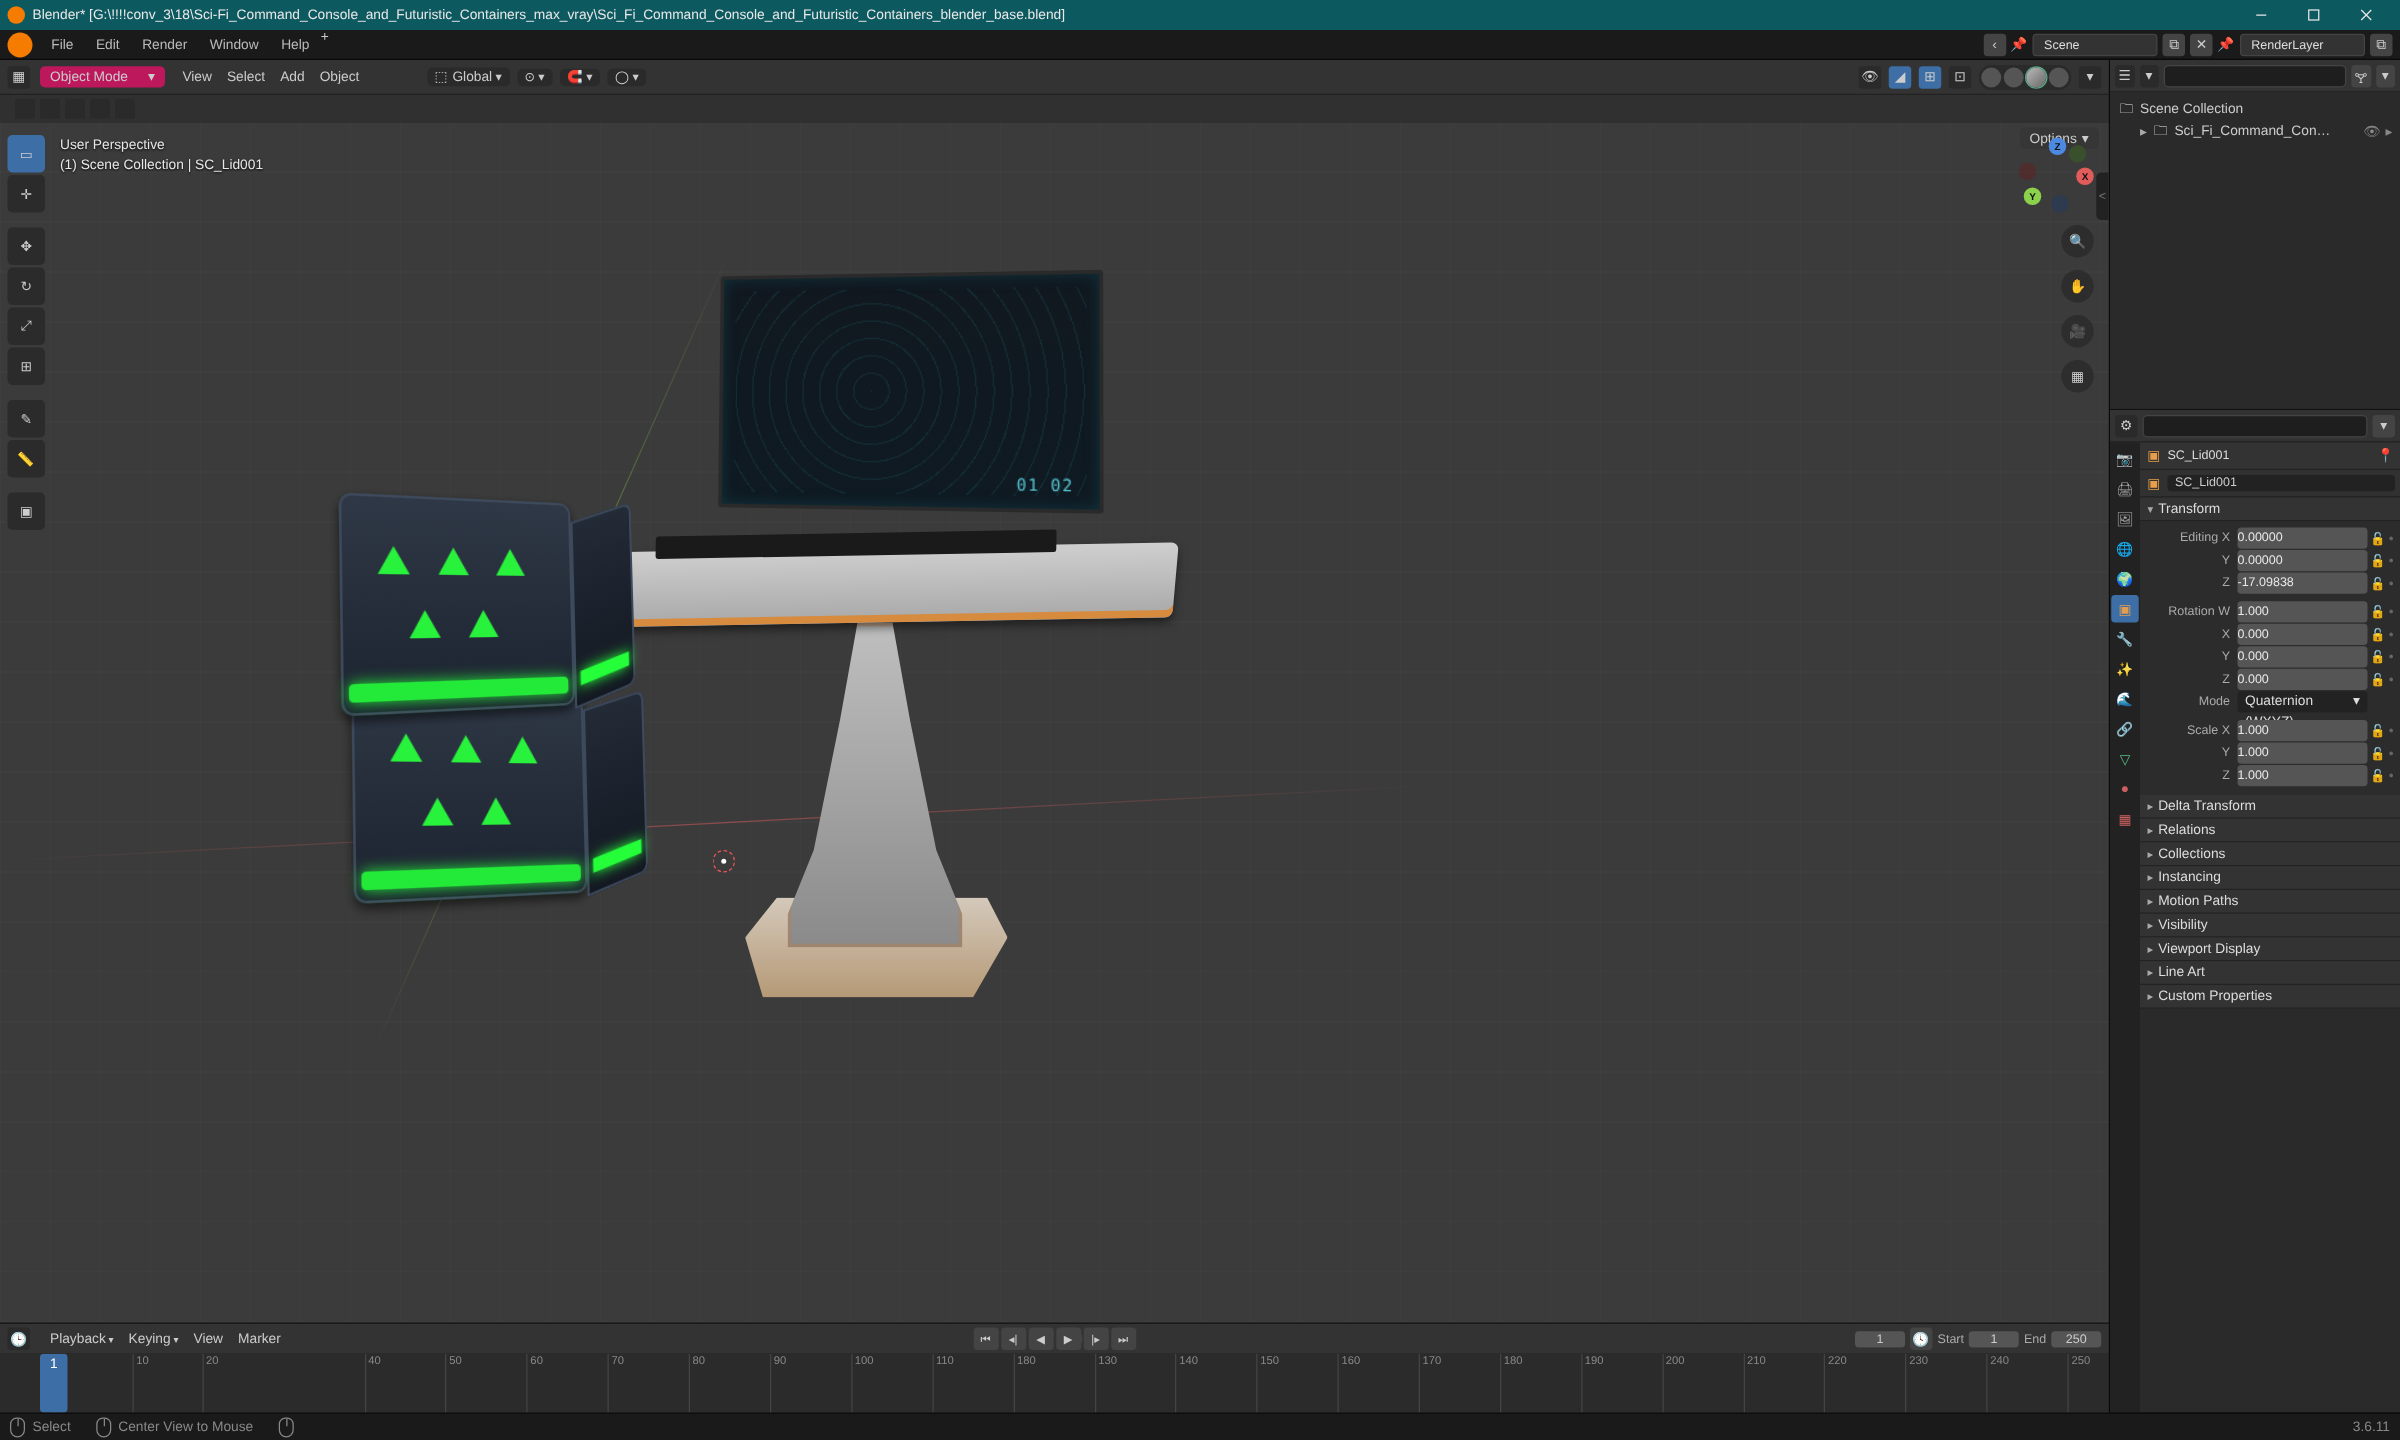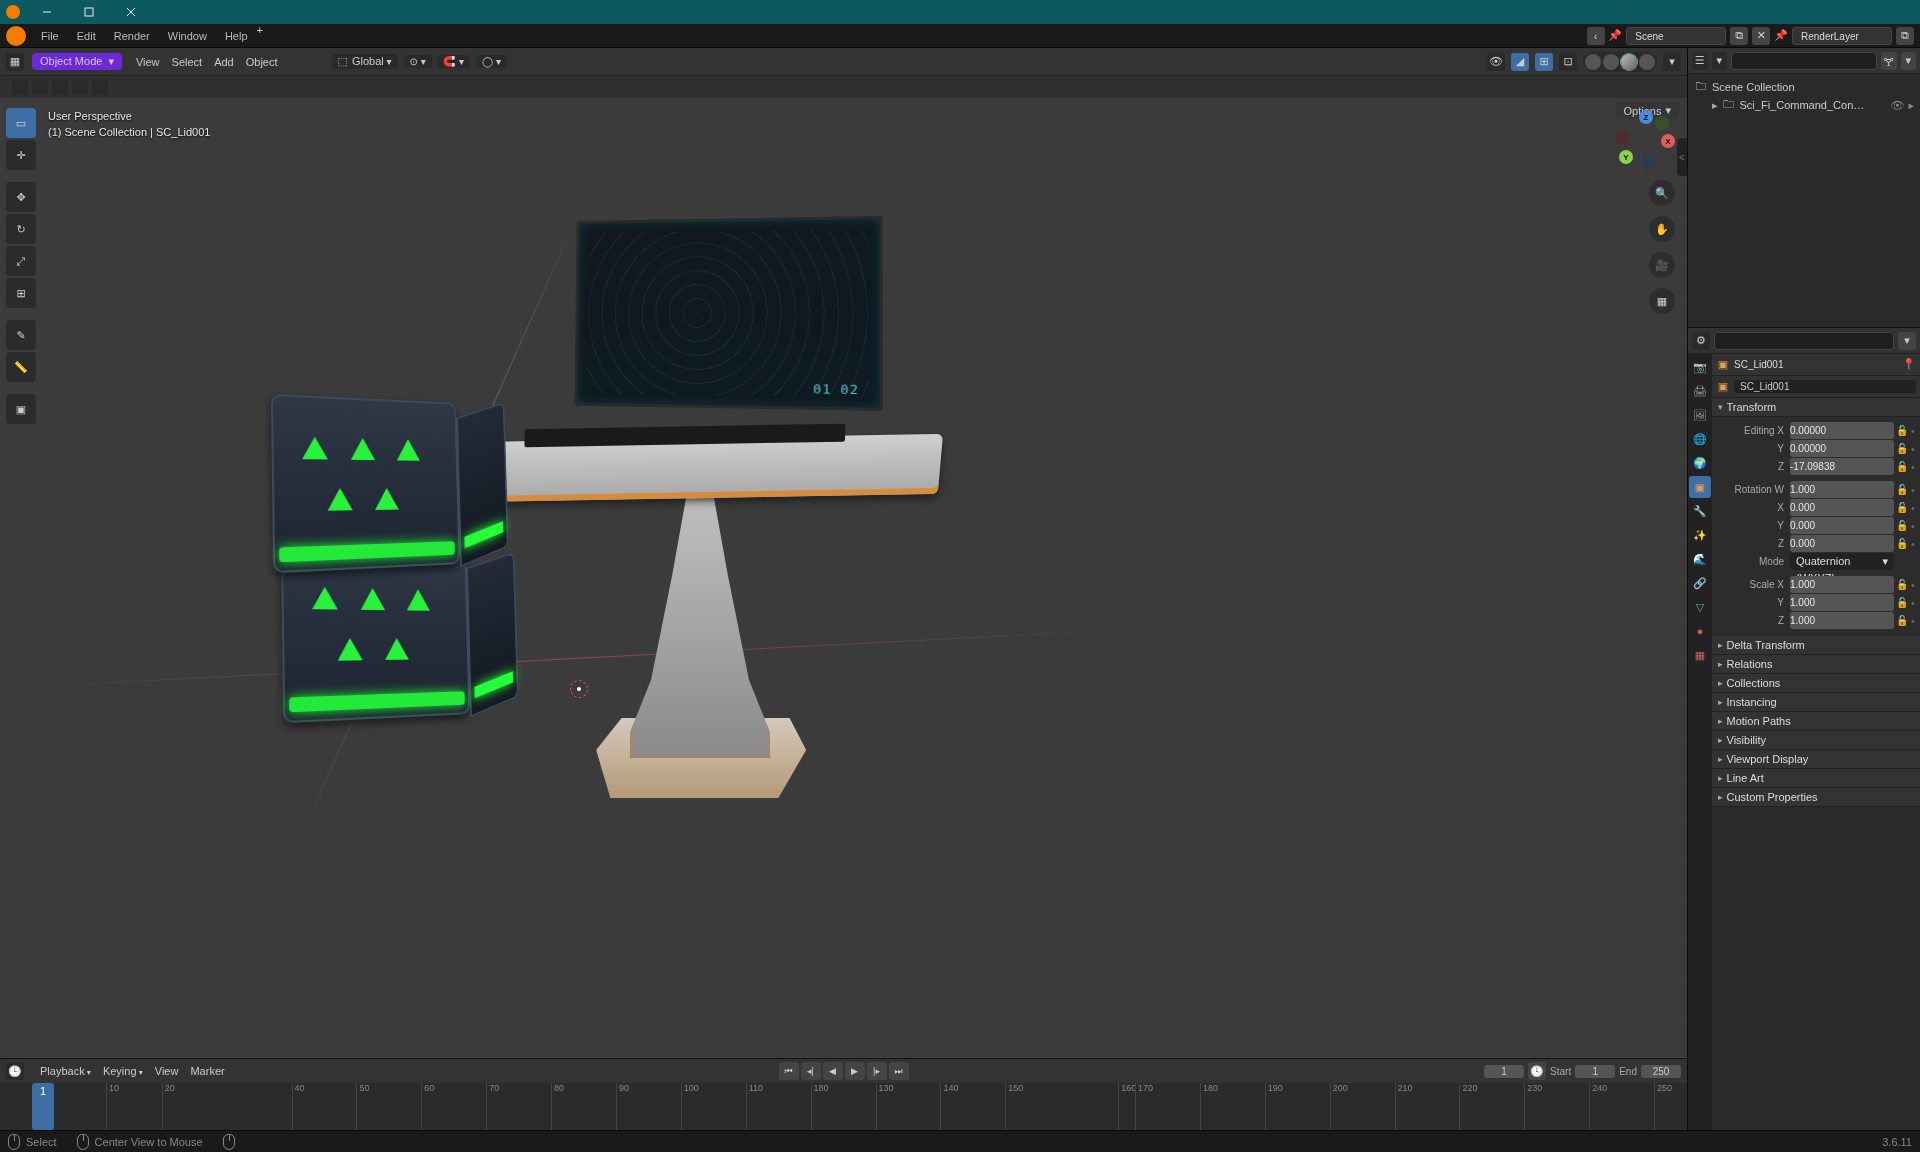--- a/index.html
+++ b/index.html
@@ -23,21 +23,21 @@
 .scene-field { background:#333; border:1px solid #444; border-radius:3px; padding:1px 8px; min-width:100px; color:#ddd; font-size:10px; height:18px; line-height:16px; }
 .tiny-btn { width:18px; height:18px; background:#444; border-radius:3px; display:flex; align-items:center; justify-content:center; cursor:pointer; }
 
 
 .main { flex:1; display:flex; min-height:0; }
 
 
 .viewport-col { flex:1; display:flex; flex-direction:column; min-width:0; border-right:1px solid #0a0a0a; }
 .view-header { height:28px; background:#333; border-bottom:1px solid #222; display:flex; align-items:center; padding:0 6px; gap:8px; color:#ccc; }
 .view-header .hdr-item { padding:2px 6px; cursor:pointer; border-radius:3px; }
-.dropdown-pill { background:#6d28d9; border-radius:4px; padding:2px 8px; display:flex; align-items:flex-start; gap:6px; cursor:pointer; font-size:10px; }
+.dropdown-pill { background:#be185d; border-radius:4px; padding:2px 8px; display:flex; align-items:center; gap:16px; cursor:pointer; font-size:10px; }
 .overlay-icons { display:flex; gap:4px; margin-left:6px; }
 .overlay-icons .ov { width:16px; height:16px; background:#2a2a2a; border-radius:2px; }
 .snap-group { display:flex; align-items:center; gap:6px; }
 .snap-group .snap-pill { background:#2a2a2a; border-radius:4px; padding:1px 6px; font-size:10px; }
 .right-viewhdr { margin-left:auto; display:flex; gap:6px; align-items:center; }
 .shade-balls { display:flex; gap:2px; background:#2a2a2a; border-radius:10px; padding:2px; }
 .shade-balls .ball { width:16px; height:16px; border-radius:50%; background:#555; cursor:pointer; }
 .shade-balls .ball.active { background:linear-gradient(135deg,#bbb,#666); box-shadow:0 0 0 1px #5a8; }
 
 .viewport { flex:1; position:relative; background:#3b3b3b; overflow:hidden; }
@@ -144,20 +144,21 @@
 .statusbar .mouse-icon::after { content:''; position:absolute; top:0; left:50%; width:1px; height:6px; background:#888; }
 .statusbar .version { margin-left:auto; }
 
 svg { display:block; }
 </style>
 </head>
 <body>
 
 <div class="titlebar">
   <div class="app-icon"></div>
+  <div class="title-text">Blender* [G:\!!!!conv_3\18\Sci-Fi_Command_Console_and_Futuristic_Containers_max_vray\Sci_Fi_Command_Console_and_Futuristic_Containers_blender_base.blend]</div>
   <div class="win-btn">
       <svg width="10" height="10">
         <line x1="1" y1="5" x2="9" y2="5" stroke="#e8e8e8" stroke-width="1"></line>
       </svg>
     </div>
   <div class="win-btn">
       <svg width="10" height="10">
         <rect x="1" y="1" width="8" height="8" fill="none" stroke="#e8e8e8" stroke-width="1"></rect>
       </svg>
     </div>
@@ -357,21 +358,21 @@
           <div class="tl-tick" style="left: 421.308px;">60</div>
           <div class="tl-tick" style="left: 486.192px;">70</div>
           <div class="tl-tick" style="left: 551.077px;">80</div>
           <div class="tl-tick" style="left: 615.962px;">90</div>
           <div class="tl-tick" style="left: 680.846px;">100</div>
           <div class="tl-tick" style="left: 745.731px;">110</div>
           <div class="tl-tick" style="left: 810.615px;">180</div>
           <div class="tl-tick" style="left: 875.5px; text-align: right;">130</div>
           <div class="tl-tick" style="left: 940.385px;">140</div>
           <div class="tl-tick" style="left: 1005.27px;">150</div>
-          <div class="tl-tick" style="left: 1070.15px; margin-left: 48px;">160</div>
+          <div class="tl-tick" style="left: 1070.15px;">160</div>
           <div class="tl-tick" style="left: 1135.04px;">170</div>
           <div class="tl-tick" style="left: 1199.92px;">180</div>
           <div class="tl-tick" style="left: 1264.81px;">190</div>
           <div class="tl-tick" style="left: 1329.69px;">200</div>
           <div class="tl-tick" style="left: 1394.58px;">210</div>
           <div class="tl-tick" style="left: 1459.46px;">220</div>
           <div class="tl-tick" style="left: 1524.35px;">230</div>
           <div class="tl-tick" style="left: 1589.23px;">240</div>
           <div class="tl-tick" style="left: 1654.12px;">250</div>
         </div>

